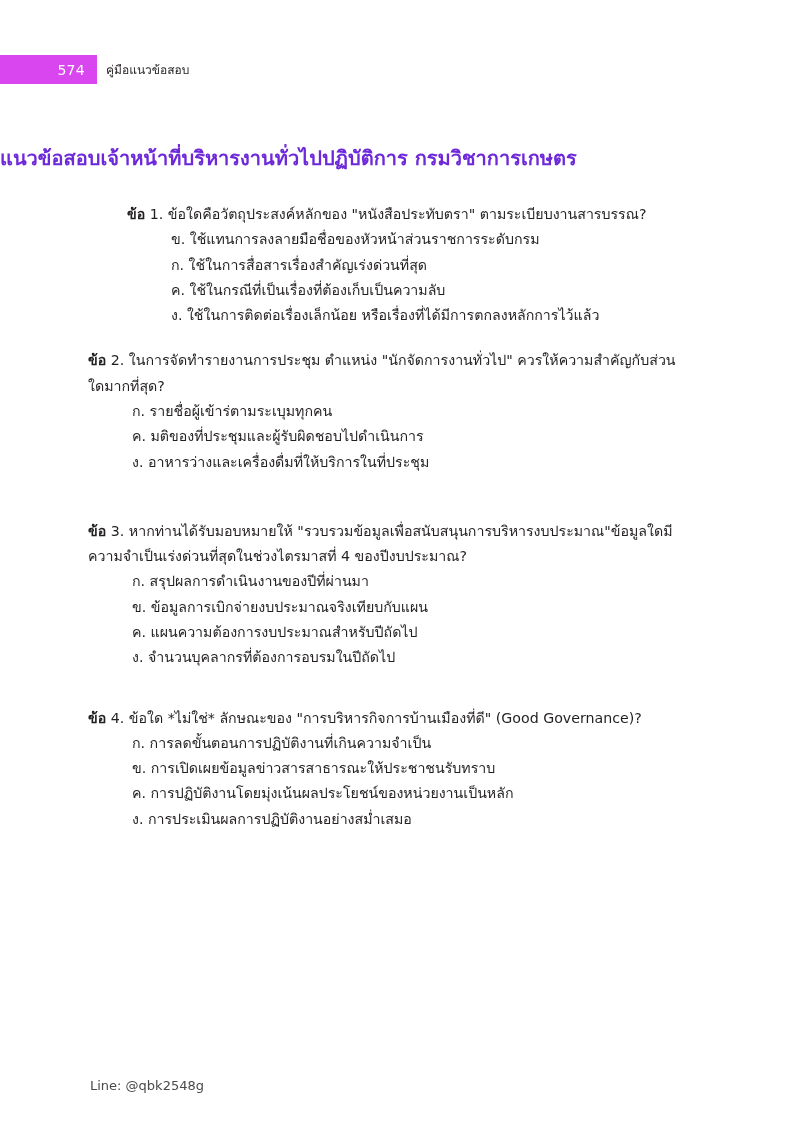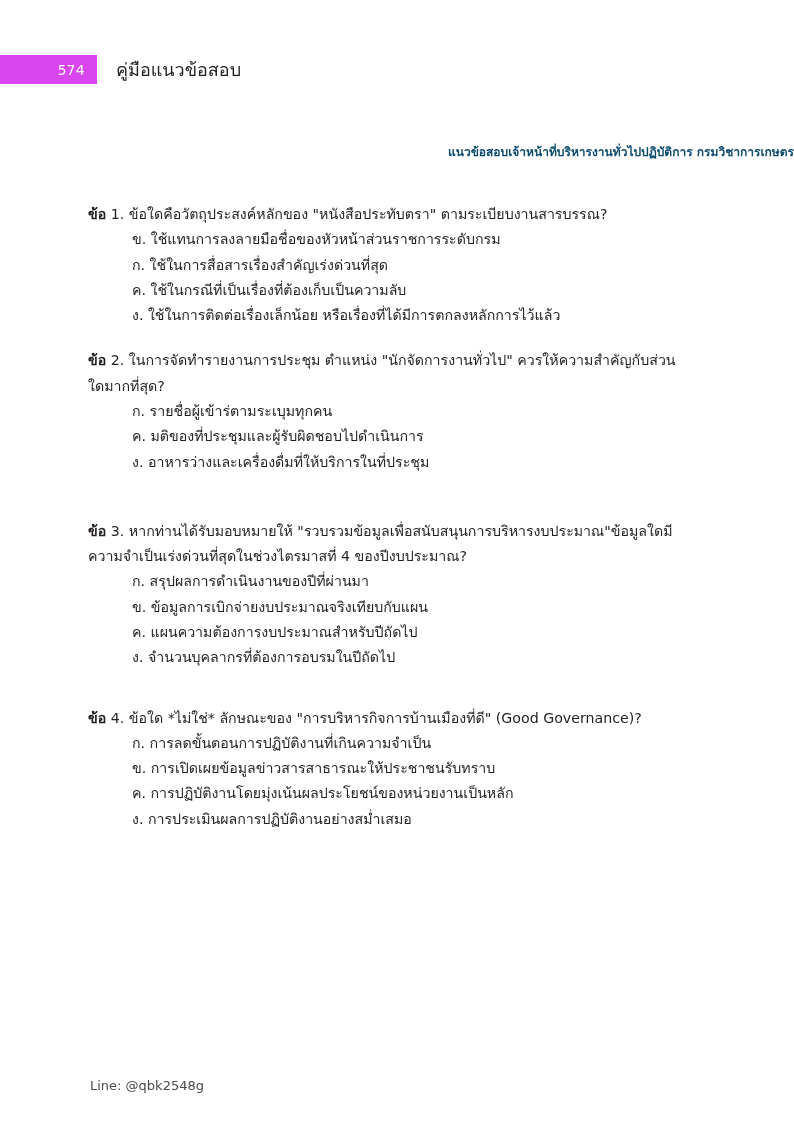--- a/index.html
+++ b/index.html
@@ -41,39 +41,39 @@
     right: 12px;
     top: 50%;
     transform: translateY(-50%);
     color: #ffffff;
     font-size: 14px;
     line-height: 1;
     letter-spacing: 0.3px;
   }
   .header-title {
     position: absolute;
-    left: 116px;
+    left: 106px;
     top: 50%;
     transform: translateY(-50%);
-    font-size: 18px;
+    font-size: 12px;
     line-height: 1;
     color: #231f20;
     white-space: nowrap;
   }
 
   
   .doc-title {
     position: absolute;
     top: 144px;
     left: 0;
     width: 100%;
-    text-align: right;
-    font-size: 12px;
+    text-align: left;
+    font-size: 20px;
     font-weight: bold;
-    color: #0c4a6e;
+    color: #6d28d9;
     line-height: 1.4;
   }
 
   .content {
     position: absolute;
     top: 202px;
     left: 88px;
     width: 600px;
   }
 
@@ -97,21 +97,21 @@
   }
   .choice {
     font-size: 14.2px;
     line-height: 1.78;
     color: #231f20;
     padding-left: 44px;
     margin: 0;
   }
 
   
-  .q1 { margin-bottom: 20px; }
+  .q1 { margin-bottom: 20px; margin-left: 39px; }
   .q2 { margin-bottom: 32px; }
   .q3 { margin-bottom: 20px; margin-top: 44px; }
   .q4 { margin-bottom: 0; margin-top: 35px; }
 
   
   .page-footer {
     position: absolute;
     left: 90px;
     top: 1079px;
     font-size: 13px;

